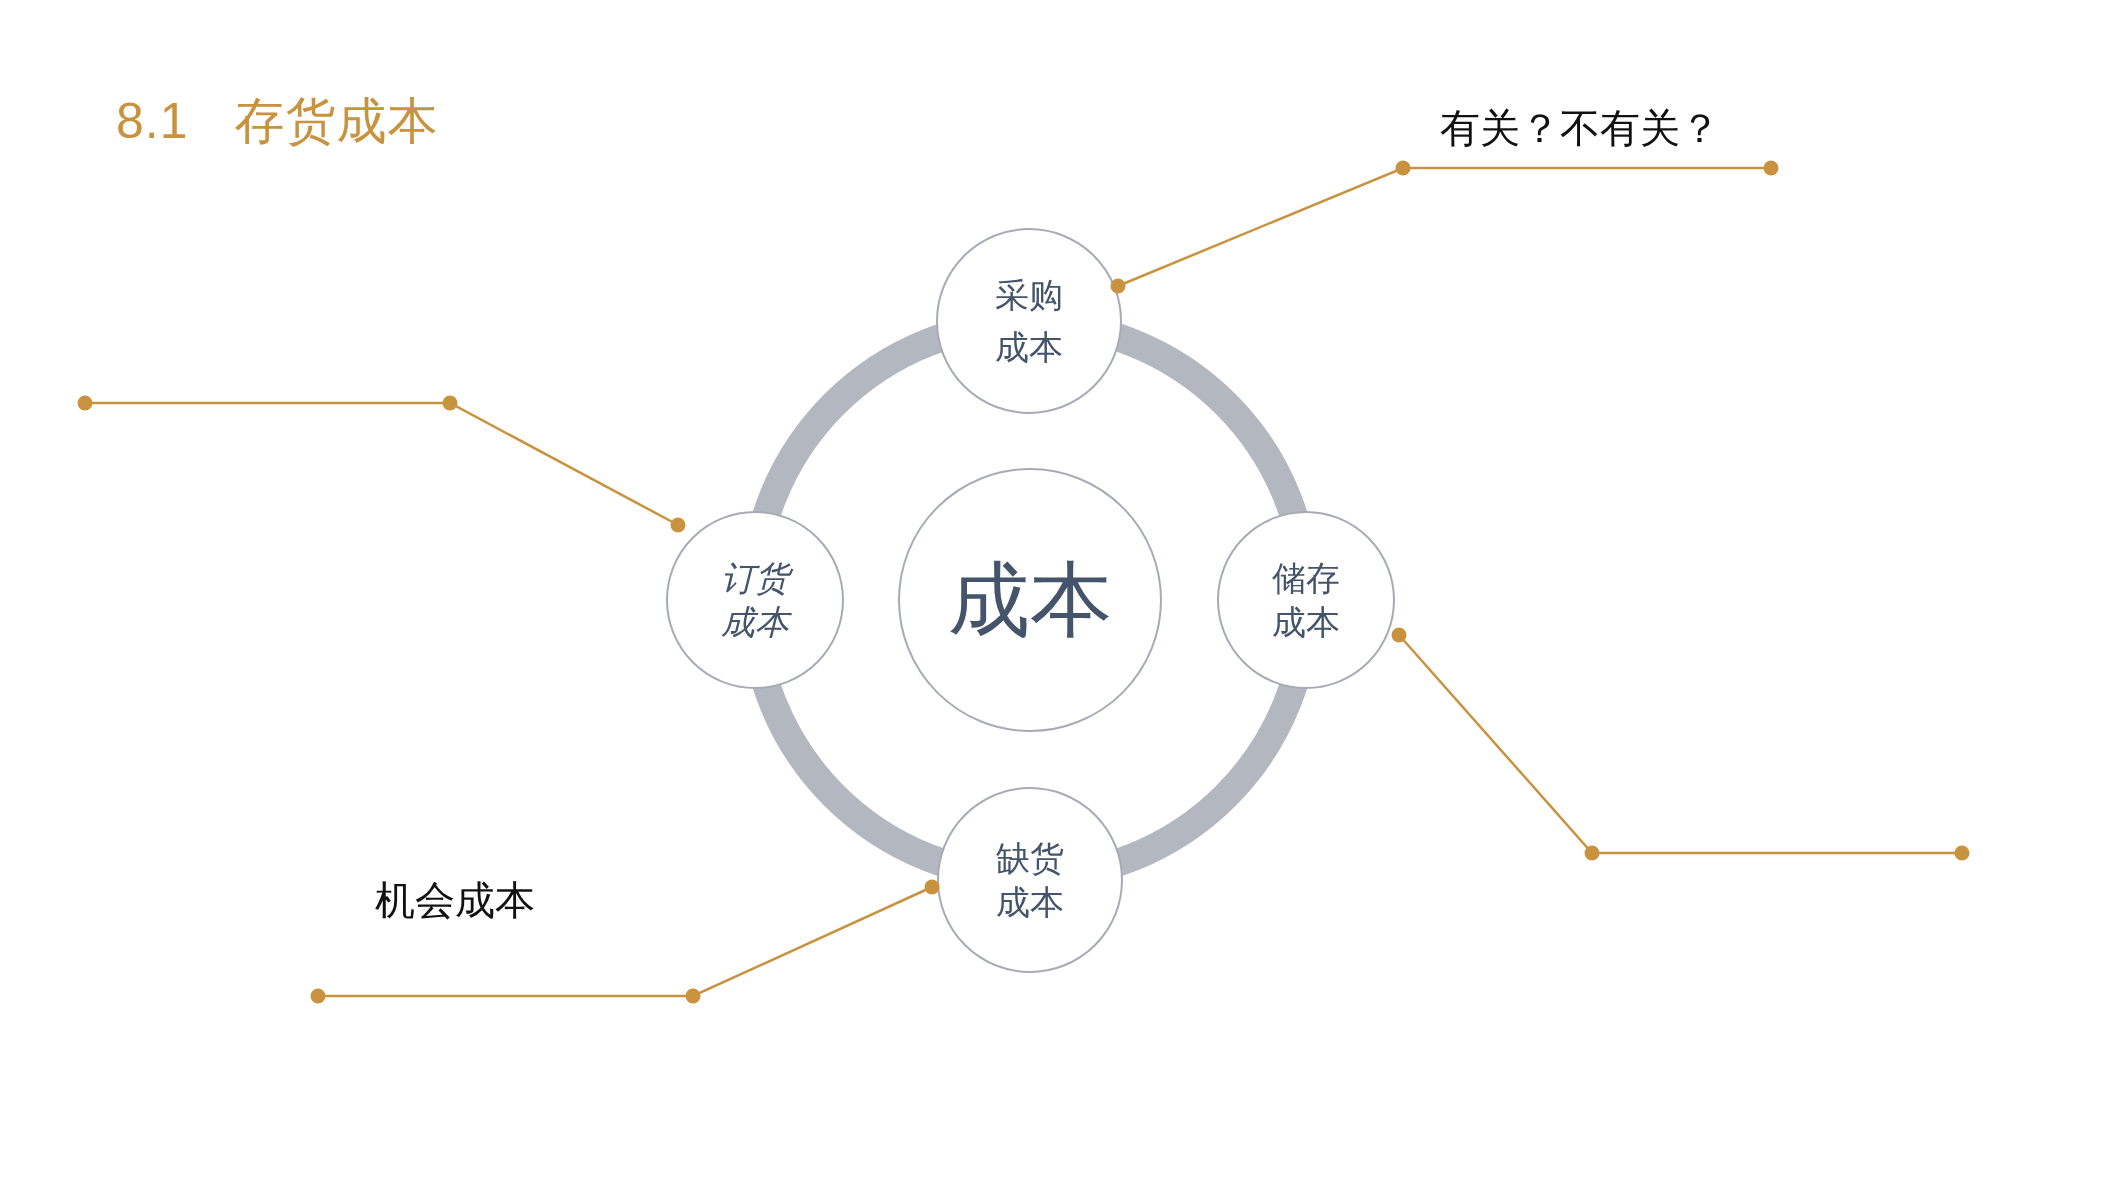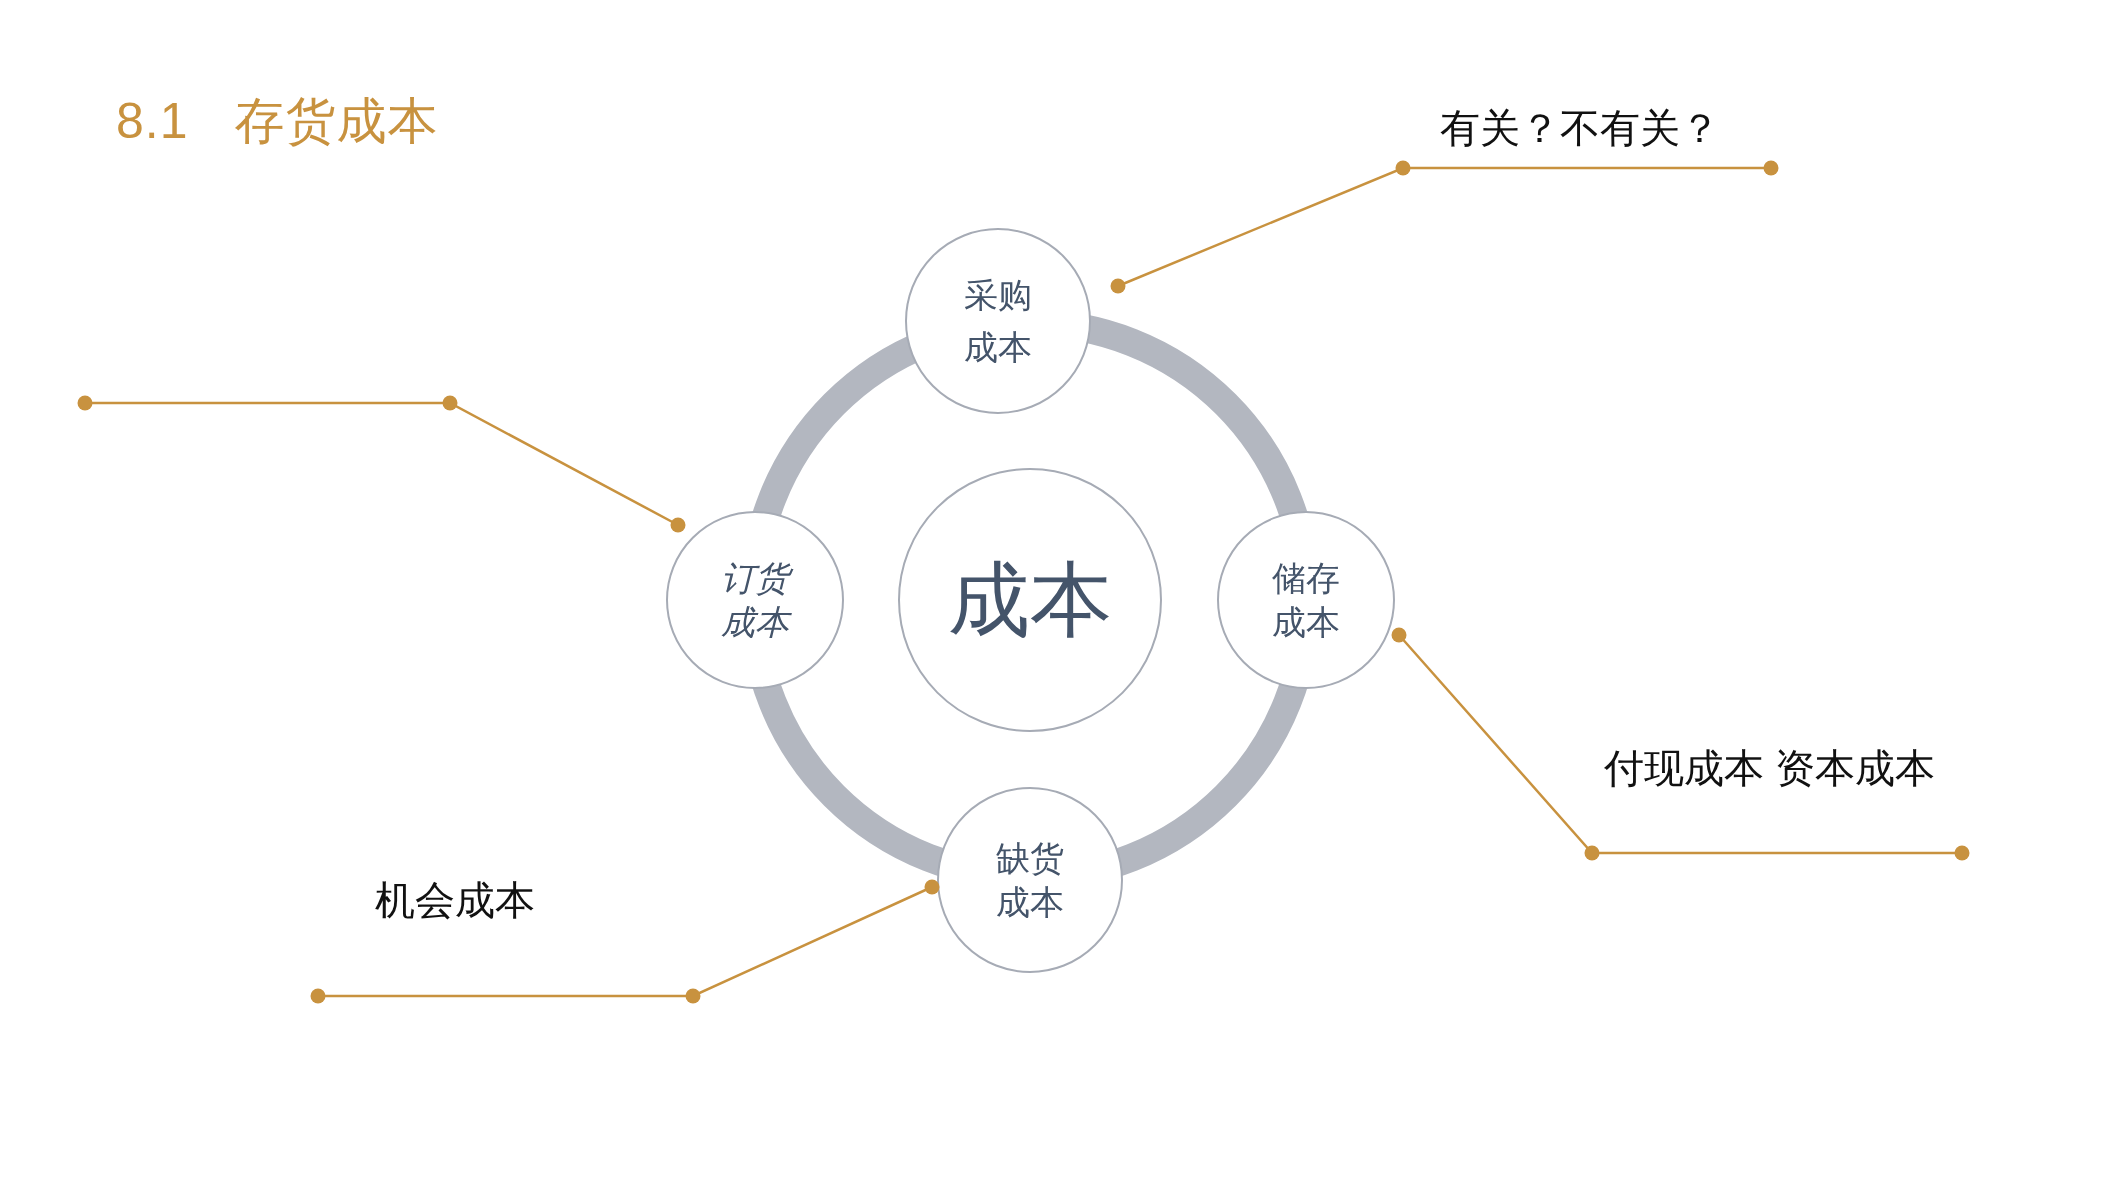--- a/index.html
+++ b/index.html
@@ -34,21 +34,21 @@
     background:#ffffff;
     border:2px solid var(--node-border,#A6ABB5);
     border-radius:50%;
     display:flex; flex-direction:column;
     align-items:center; justify-content:center;
     color:var(--node-text,#44546A);
     text-align:center;
   }
   .node-center { left:898px; top:468px; width:264px; height:264px;
                  font-size:82px; line-height:1.12; }
-  .node-top    { left:905px; top:228px; width:186px; height:186px;gap:8px; }
+  .node-top    { left:936px; top:228px; width:186px; height:186px;gap:8px; }
   .node-bottom { left:937px; top:787px; width:186px; height:186px; }
   .node-left   { left:666px; top:511px; width:178px; height:178px;font-style:italic; }
   .node-right  { left:1217px; top:511px; width:178px; height:178px; }
   .node-top, .node-bottom, .node-left, .node-right { font-size:34px; line-height:1.3; }
 
   
   .lines { position:absolute; left:0; top:0; width:2109px; height:1186px; pointer-events:none; }
   .lines polyline { fill:none; stroke:var(--accent,#C8923F); stroke-width:2.5; }
   .lines circle { fill:var(--accent,#C8923F); }
 
@@ -122,16 +122,15 @@
     </g>
   </svg>
 
   <div class="callout callout-tr">
     <div>有关？不有关？</div>
   </div>
   <div class="callout callout-bl">
     <div>机会成本</div>
   </div>
   <div class="callout callout-br">
-    <div>付现成本 资本成本</div>
   </div>
 
 </div>
 
 </body></html>

